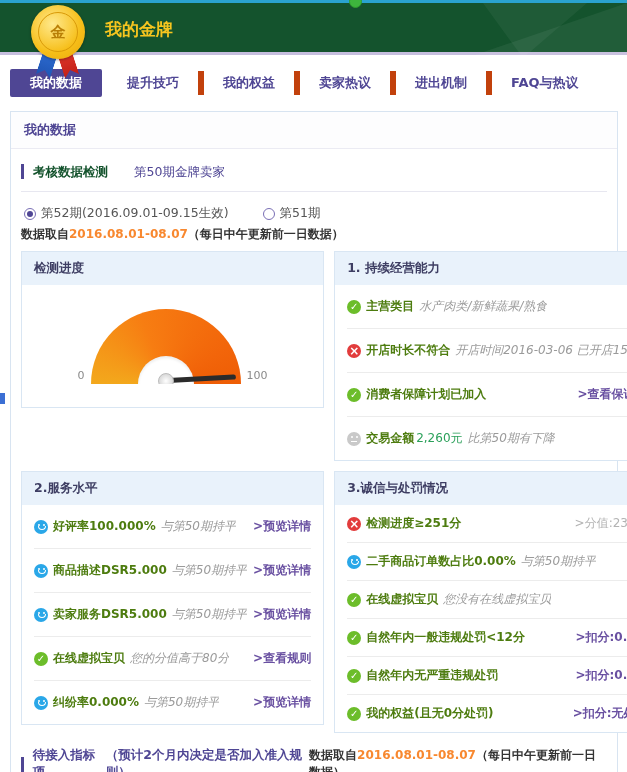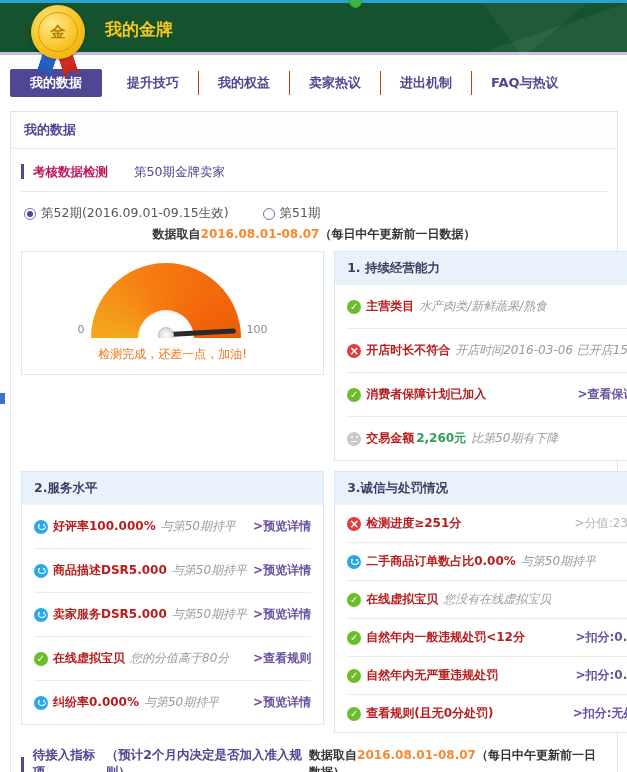--- a/index.html
+++ b/index.html
@@ -30,57 +30,57 @@
     clip-path:polygon(0 0,100% 0,100% 100%,50% 78%,0 100%); }
   .medal-circle { position:absolute; left:1px; top:0; width:54px; height:54px; border-radius:50%;
     background:radial-gradient(circle at 40% 35%, #ffe98c, #f6be18 60%, #e9a70c);
     box-shadow:0 1px 3px rgba(0,0,0,.35); display:flex; align-items:center; justify-content:center; }
   .medal-inner { width:40px; height:40px; border-radius:50%; border:1.5px solid #d99a08;
     display:flex; align-items:center; justify-content:center;
     color:#b97f06; font-size:15px; font-weight:bold; }
   
   .nav-tabs { display:flex; align-items:center; padding:14px 0 14px 10px; background:#fff; }
   .nav-tab { font-size:13px; font-weight:bold; color:#4f4694; padding:5px 19px; cursor:pointer;
-    border-left:1px solid #c2410c; line-height:14px; }
+    border-left:6px solid #c2410c; line-height:14px; }
   .nav-tab.first { border-left:none; }
   .nav-tab.active { background:#4f4694; color:#fff; border-radius:2px; border-left:none;
     padding:7px 20px; margin-right:6px; }
   
   .content-box { margin:0 9px 0 10px; border:1px solid #d8e4f1; background:#fff; height:662px; }
   .section-head { padding:9px 13px; font-size:13px; font-weight:bold; color:#4f4694;
     border-bottom:1px solid #ebebf3; background:#fdfdfe; }
   .inner { padding:0 10px; }
   
   .subtabs { display:flex; align-items:flex-start; margin-top:15px; border-bottom:1px solid #e7e7f0; }
   .subtab-bar { width:3px; height:15px; background:#4f4694; margin-right:9px; }
   .subtab { font-size:12.5px; padding-bottom:10px; margin-right:26px; cursor:pointer; }
-  .subtab.active { color:#be185d; font-weight:bold; }
+  .subtab.active { color:#14532d; font-weight:bold; }
   .subtab.idle { color:#4f4694; }
   
   .radio-row { display:flex; align-items:center; margin:13px 0 0 3px; font-size:12.5px; color:#555; }
   .radio { width:12px; height:12px; border-radius:50%; border:1px solid #7a6fb5; margin-right:5px;
     display:inline-flex; align-items:center; justify-content:center; background:#fff; cursor:pointer; }
   .radio .dot { width:6px; height:6px; border-radius:50%; background:#4f4694; }
   .radio-label { margin-right:34px; cursor:pointer; }
   
-  .ds-line { text-align:center; font-size:12px; color:#333; font-weight:bold; margin-top:4px; }
+  .ds-line { text-align:left; font-size:12px; color:#333; font-weight:bold; margin-top:4px; }
   .ds-line .date { color:#f8882f; }
   
   .panel-grid { display:grid; grid-template-columns:1fr 1fr; column-gap:10px; row-gap:10px;
     margin-top:8px; align-items:start; }
   .panel { border:1px solid #d9e6f3; background:#fff; }
   .panel-h { background:#e9f2fb; padding:8px 12px; font-size:12.5px; font-weight:bold; color:#3e3e63; }
   .panel-b { padding:0 12px; }
   .item { display:flex; align-items:center; border-top:1px solid #ececec; font-size:12px; }
   .item:first-child { border-top:none; }
   .pad-lg .item { padding:13px 0; }
   .pad-sm .item { padding:10px 0; }
-  .ttl { color:#b91c1c; font-weight:bold; white-space:nowrap; }
+  .ttl { color:#4d7c0f; font-weight:bold; white-space:nowrap; }
   .desc { color:#9a9a9a; margin-left:5px; white-space:nowrap; overflow:hidden;font-style:italic; }
-  .hl { color:#2ba05a; font-weight:bold; margin-left:2px; }
+  .hl { color:#2ba05a; font-weight:normal; margin-left:2px; }
   .lnk { margin-left:auto; font-size:12px; font-weight:bold; color:#6950a1; cursor:pointer;
     white-space:nowrap; padding-left:6px; }
   .lnk.gray { color:#b3b3b3; font-weight:normal; cursor:default; }
   
   .sic { width:14px; height:14px; border-radius:50%; margin-right:5px; flex:0 0 14px;
     display:flex; align-items:center; justify-content:center; color:#fff; font-size:10px; font-weight:bold; }
   .sic.check { background:#6cbd2a; }
   .sic.cross { background:#e23c3c; font-size:12px; }
   .sic.smile, .sic.neutral { position:relative; }
   .sic.smile { background:#2aa7e8; }
@@ -163,32 +163,32 @@
       <span class="radio-label">第51期</span>
     </div>
 
     <div class="ds-line">
       <span>数据取自</span><span class="date">2016.08.01-08.07</span><span>（每日中午更新前一日数据）</span>
     </div>
 
     <div class="panel-grid">
 
       <div class="panel">
+        <div class="panel-h">检测进度</div>
         <div class="gauge-body">
           <div class="gauge-wrap">
             <span class="gauge-min">0</span>
             <div class="gauge">
               <div class="gauge-arc"></div>
               <div class="gauge-hole"></div>
               <div class="gauge-needle"></div>
               <div class="gauge-hub"></div>
             </div>
             <span class="gauge-max">100</span>
           </div>
-          <div class="gauge-caption">检测完成，还差一点，加油!</div>
         </div>
       </div>
 
       <div class="panel">
         <div class="panel-h">1. 持续经营能力</div>
         <div class="panel-b pad-lg">
           <div class="item">
             <span class="sic check">✓</span>
             <span class="ttl">主营类目</span>
             <span class="desc">水产肉类/新鲜蔬果/熟食</span>
@@ -271,21 +271,21 @@
             <span class="ttl">自然年内一般违规处罚&lt;12分</span>
             <span class="lnk">&gt;扣分:0.0分</span>
           </div>
           <div class="item">
             <span class="sic check">✓</span>
             <span class="ttl">自然年内无严重违规处罚</span>
             <span class="lnk">&gt;扣分:0.0分</span>
           </div>
           <div class="item">
             <span class="sic check">✓</span>
-            <span class="ttl">查看规则(且无0分处罚)</span>
+            <span class="ttl">我的权益(且无0分处罚)</span>
             <span class="lnk">&gt;扣分:无处罚</span>
           </div>
         </div>
       </div>
     </div>
 
     <div class="pending-row">
       <div class="pending-title">
         <div class="subtab-bar"></div>
         <span>待接入指标项</span>

